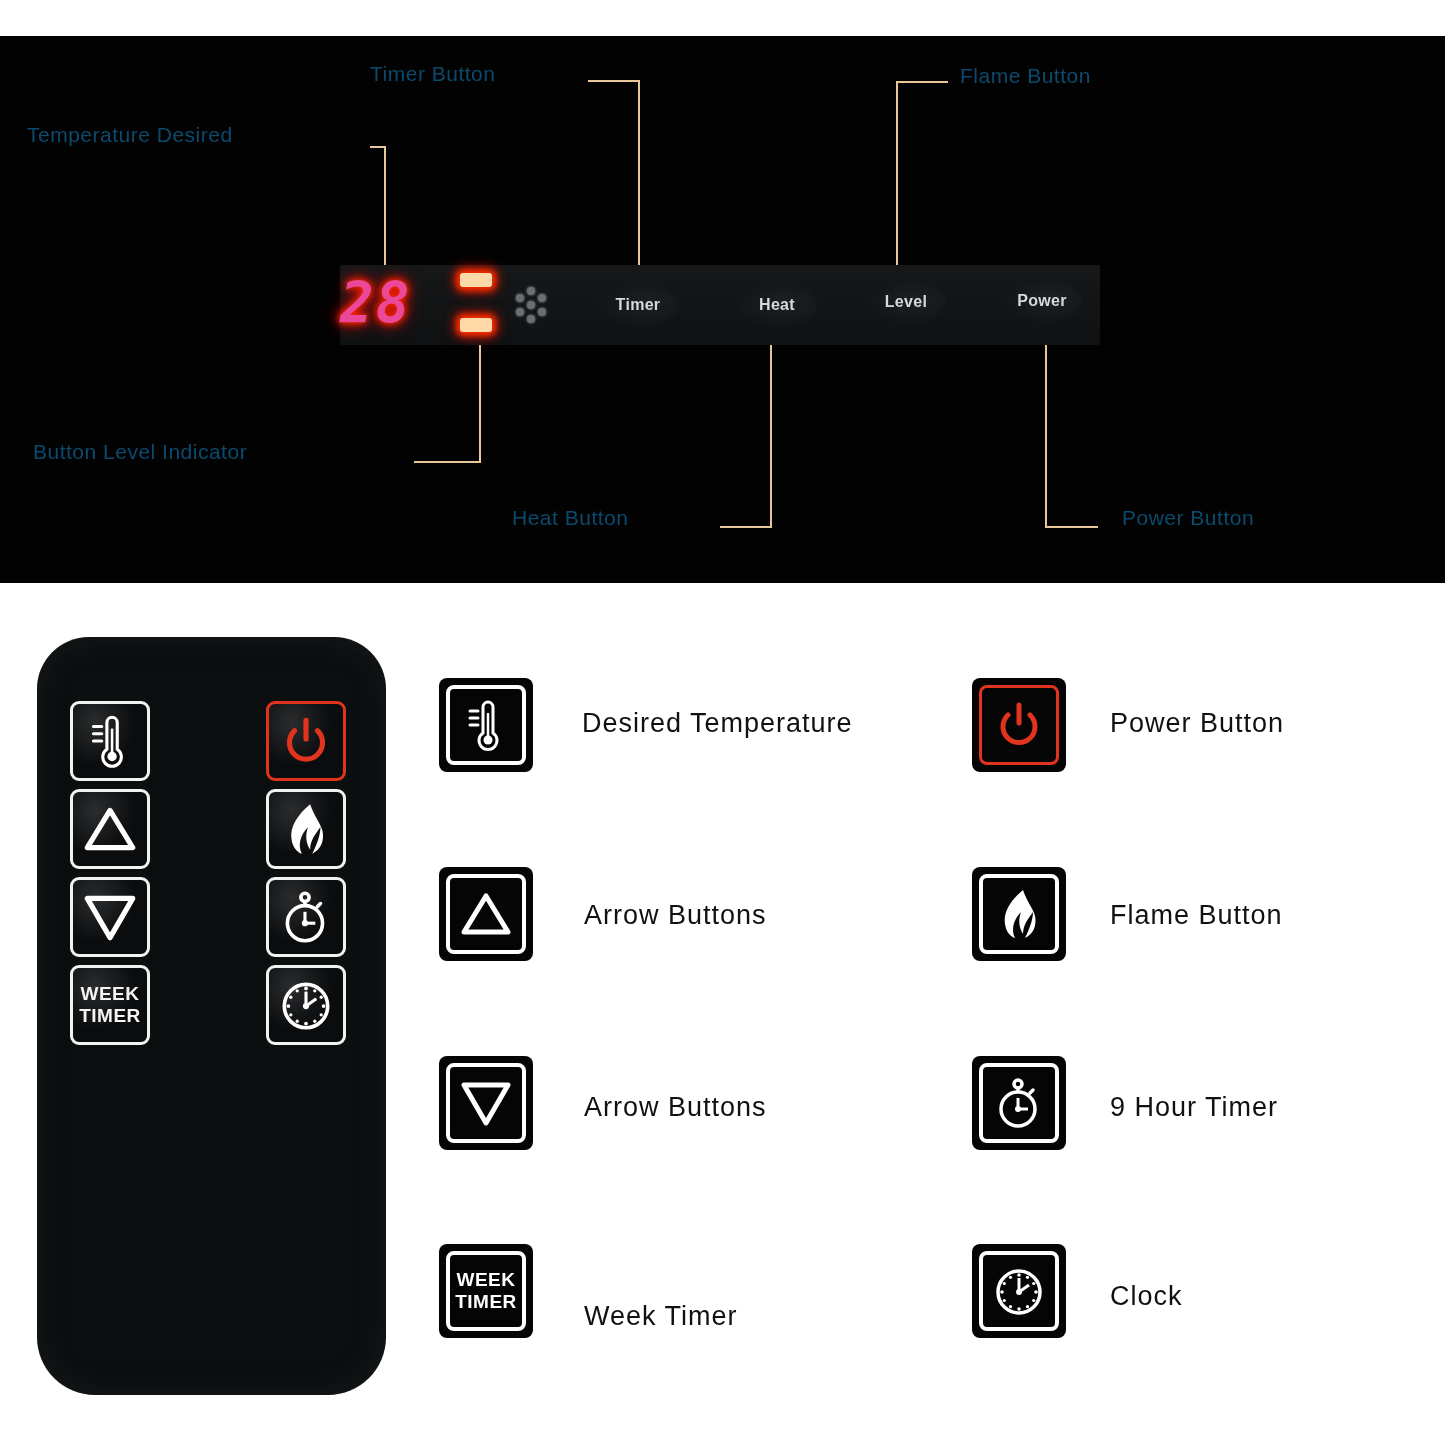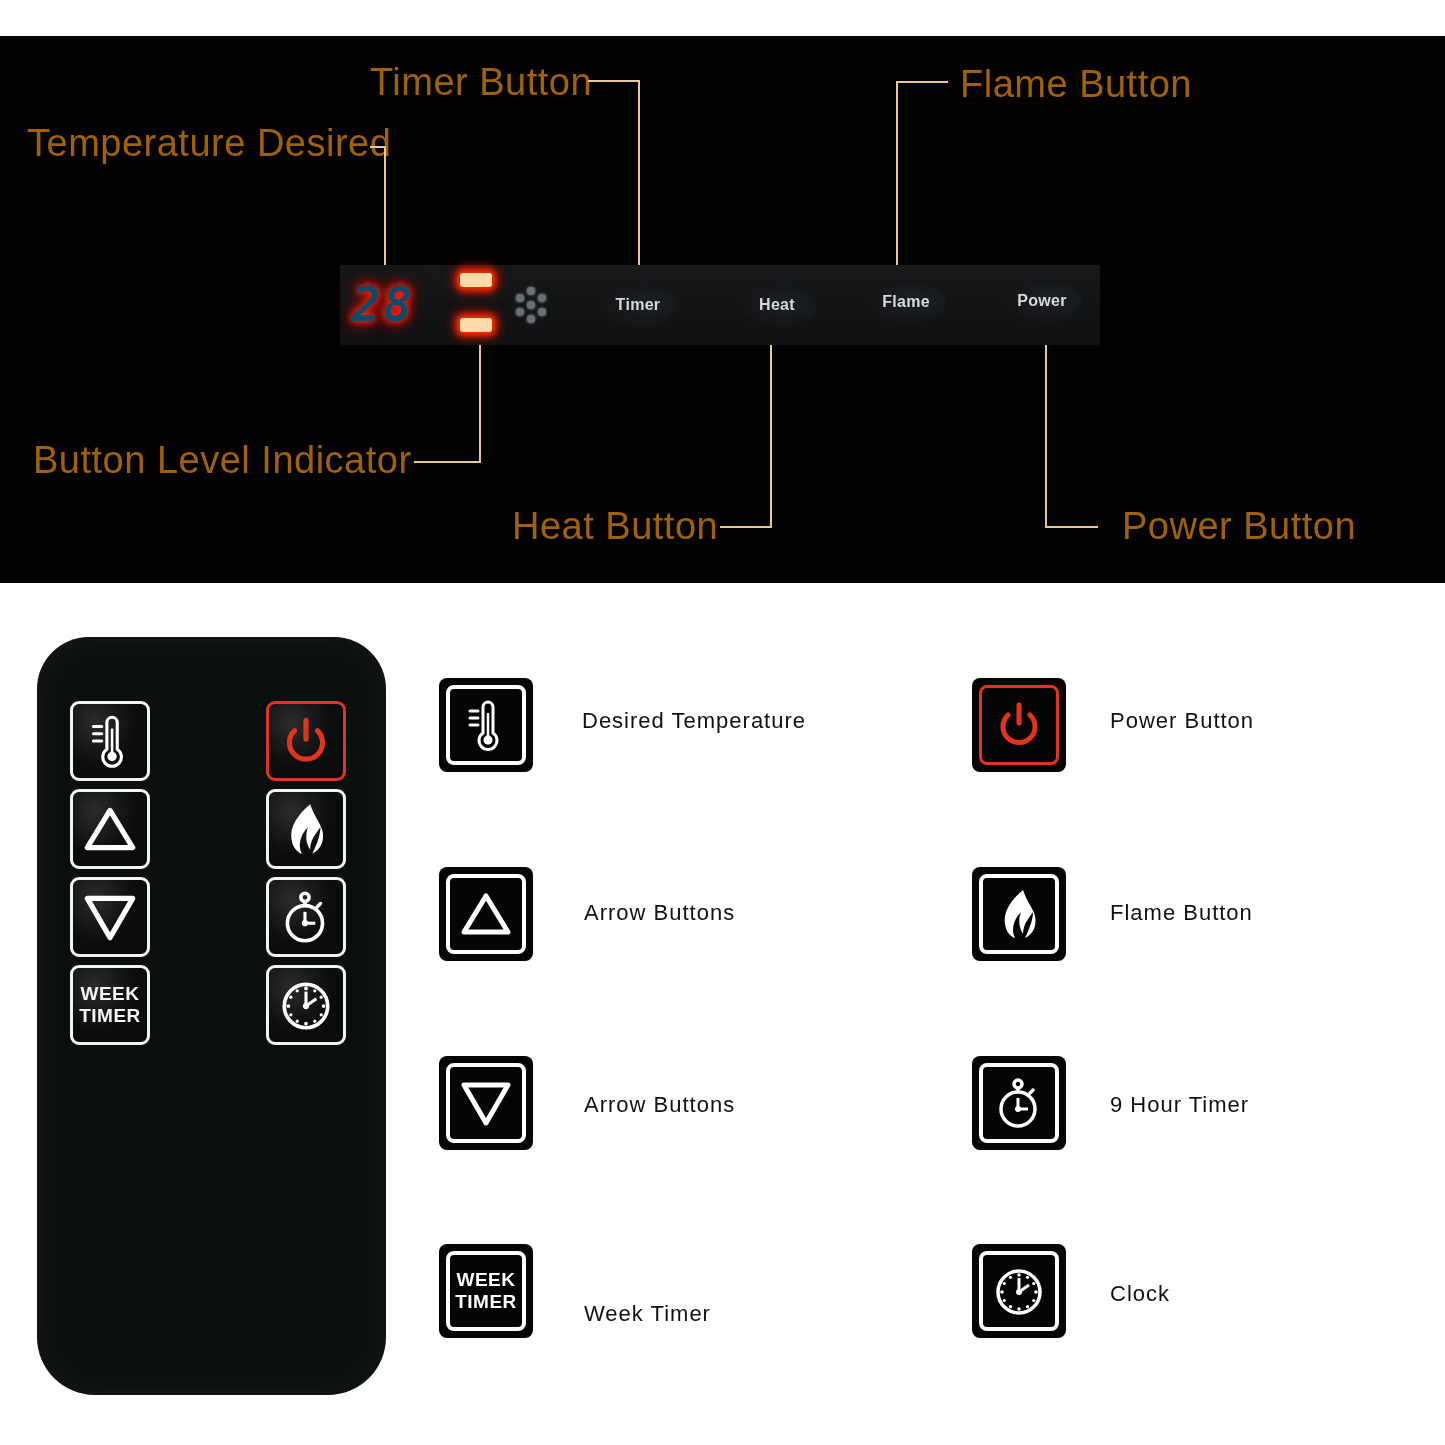--- a/index.html
+++ b/index.html
@@ -1,28 +1,28 @@
 <!DOCTYPE html>
 <html><head>
 <meta charset="utf-8">
 <style>
   * { box-sizing: border-box; margin: 0; padding: 0; }
   html, body { width: 1445px; height: 1445px; background: #ffffff; overflow: hidden; }
   body { position: relative; font-family: "Liberation Sans", sans-serif; }
 
   
   .top-panel { position: absolute; left: 0; top: 36px; width: 1445px; height: 547px; background: #020202; }
-  .callout { position: absolute; color: #a16207; font-family: "Liberation Sans", sans-serif; font-size: 38px; letter-spacing: 0.5px; white-space: nowrap; line-height: 1; }
+  .callout { position: absolute; color: #0c4a6e; font-family: "Liberation Sans", sans-serif; font-size: 21px; letter-spacing: 0.5px; white-space: nowrap; line-height: 1; }
   .leader { position: absolute; border-color: #e9c79a; border-style: solid; border-width: 0; }
 
   .control-strip { position: absolute; left: 340px; top: 265px; width: 760px; height: 80px;
     background: linear-gradient(180deg, #161819 0%, #121415 50%, #0f1112 100%); border-radius: 2px; }
   .led-digits { position: absolute; left: 340px; top: 275px; width: 86px; height: 58px;
-    color: #0c4a6e; font-family: "DejaVu Sans Mono", monospace; font-weight: bold; font-style: italic;
-    font-size: 48px; line-height: 58px; letter-spacing: 2px; text-align: center;
+    color: #ec4899; font-family: "DejaVu Sans Mono", monospace; font-weight: bold; font-style: italic;
+    font-size: 56px; line-height: 58px; letter-spacing: 2px; 
     text-shadow: 0 0 6px #ff2a00, 0 0 12px #ff1a00, 0 0 18px #e00000; }
   .led-bar { position: absolute; width: 32px; height: 14px; border-radius: 3px; background: #ffd9a8;
     box-shadow: 0 0 6px 3px #ff3300, 0 0 12px 5px #cc1100; }
   .dot-cluster { position: absolute; left: 513px; top: 287px; width: 36px; height: 36px; }
   .dot-cluster span { position: absolute; width: 8px; height: 8px; border-radius: 50%; background: #6a6e70; box-shadow: 0 0 3px #8a8e90; }
   .touch-btn { position: absolute; top: 283px; height: 44px; width: 80px; border-radius: 50%;
     background: radial-gradient(ellipse at 60% 45%, #1d2022 0%, #141618 60%, transparent 75%);
     display: flex; align-items: center; justify-content: center; }
   .touch-btn span { color: #d6d8da; font-size: 16px; font-weight: bold; letter-spacing: 0.3px; }
 
@@ -37,21 +37,21 @@
   .rkey .wk { color: #f4f4f4; font-size: 19px; font-weight: bold; text-align: center; line-height: 22px; letter-spacing: 0.5px; }
 
   
   .legend-icon { position: absolute; width: 94px; height: 94px; background: #050505; border-radius: 8px;
     display: flex; align-items: center; justify-content: center; }
   .legend-icon .inner { width: 80px; height: 80px; border: 4px solid #ffffff; border-radius: 8px;
     display: flex; align-items: center; justify-content: center; }
   .legend-icon .inner.red { border-color: #e1341e; border-width: 3px; }
   .legend-icon svg { width: 60px; height: 60px; }
   .legend-icon .wk { color: #ffffff; font-size: 19px; font-weight: bold; text-align: center; line-height: 22px; letter-spacing: 0.5px; }
-  .legend-label { position: absolute; color: #111111; font-size: 22px; letter-spacing: 1px; white-space: nowrap; line-height: 1; }
+  .legend-label { position: absolute; color: #111111; font-size: 27px; letter-spacing: 1px; white-space: nowrap; line-height: 1; }
 </style>
 </head>
 <body>
 
 <div class="top-panel"></div>
 
 <div class="callout" style="left:370px; top:63px;">Timer Button</div>
 <div class="callout" style="left:960px; top:65px;">Flame Button</div>
 <div class="callout" style="left:27px; top:124px;">Temperature Desired</div>
 <div class="callout" style="left:33px; top:441px;">Button Level Indicator</div>
@@ -78,21 +78,21 @@
   <span style="left:25px; top:21px;"></span>
   <span style="left:14px; top:28px;"></span>
 </div>
 <div class="touch-btn" style="left:598px;">
     <span>Timer</span>
   </div>
 <div class="touch-btn" style="left:737px;">
     <span>Heat</span>
   </div>
 <div class="touch-btn" style="left:866px; top:280px;">
-    <span>Flame</span>
+    <span>Level</span>
   </div>
 <div class="touch-btn" style="left:1002px; top:279px;">
     <span>Power</span>
   </div>
 
 <div class="remote"></div>
 
 <div class="rkey" style="left:70px; top:701px;">
   <svg viewBox="0 0 60 60">
     <g stroke="#fff" stroke-width="3" fill="none" stroke-linecap="round">

